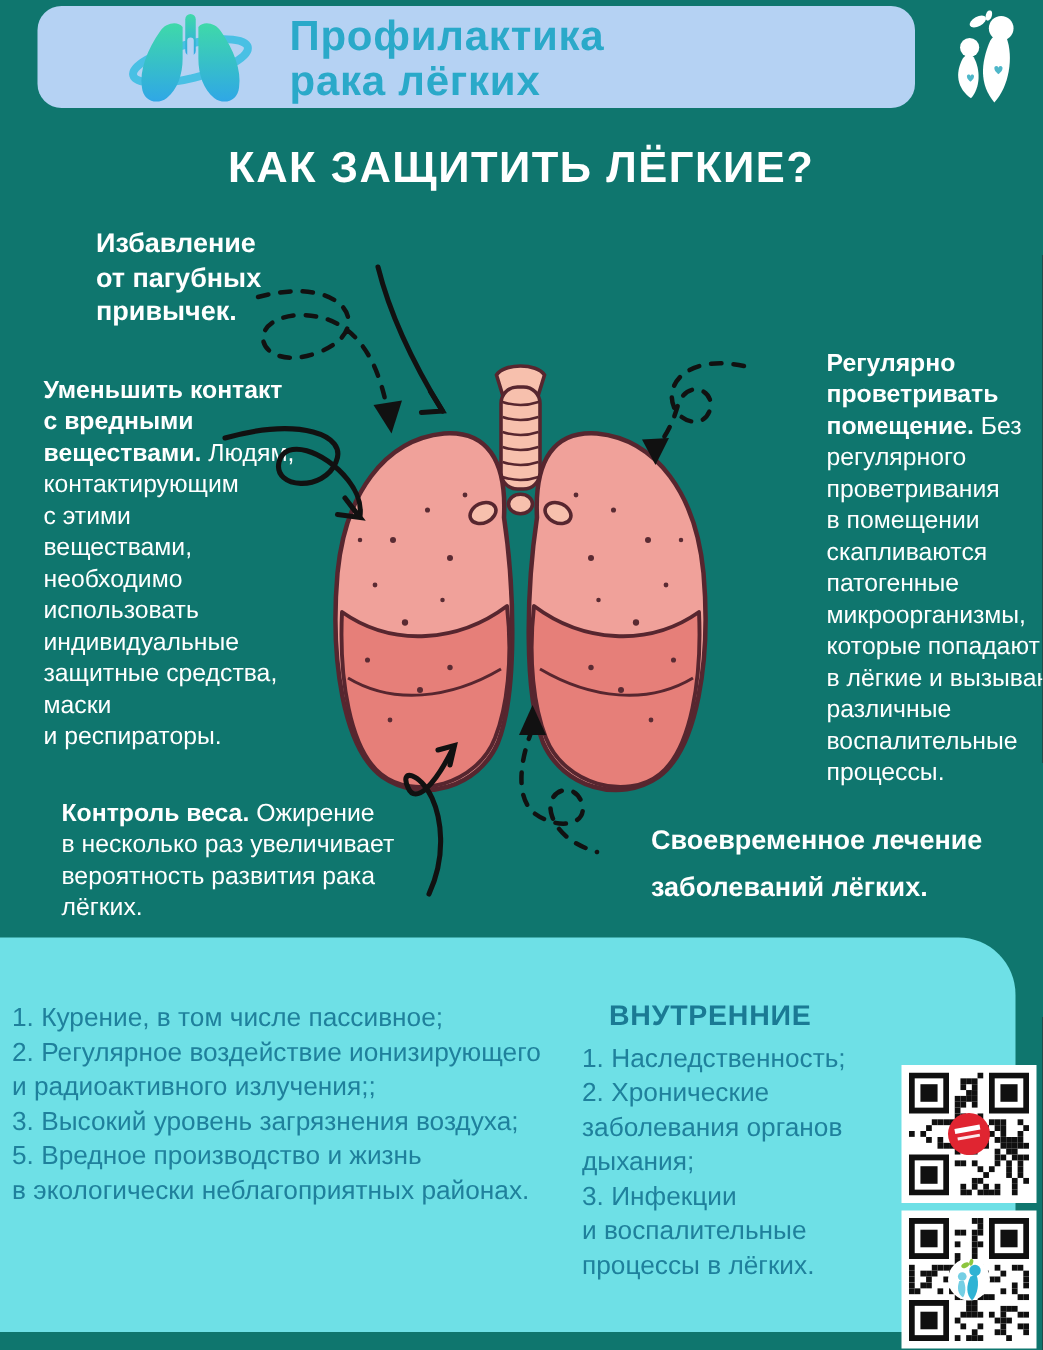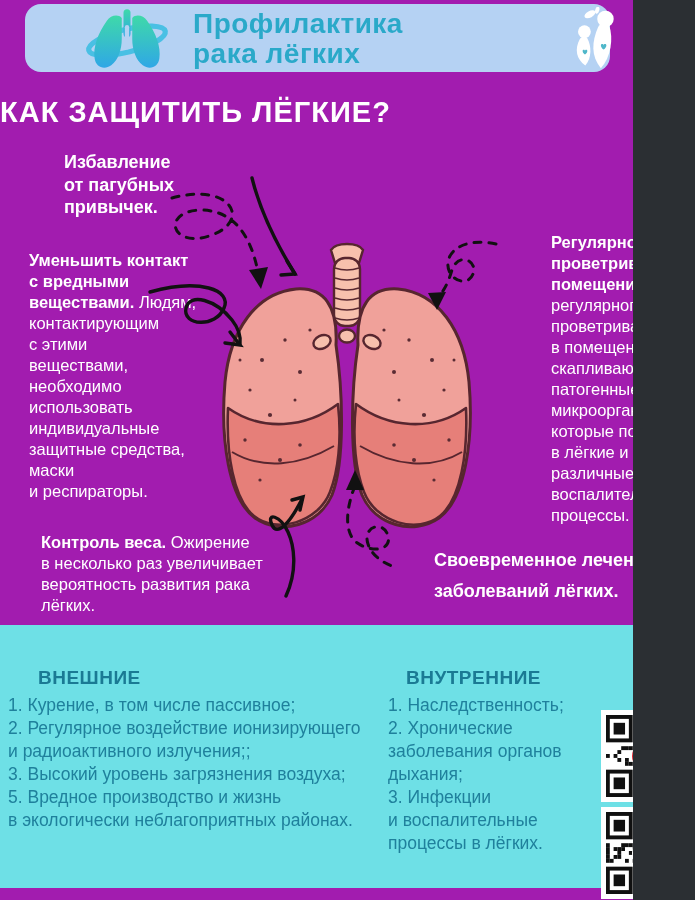--- a/index.html
+++ b/index.html
@@ -1,29 +1,29 @@
 <!DOCTYPE html>
 <html><head>
 <meta charset="utf-8">
 <style>
   html,body{margin:0;padding:0;background:#2b2f33;}
-  .poster{position:relative;width:633px;height:900px;background:#a21caf;overflow:hidden;
+  .poster{position:relative;width:695px;height:900px;background:#0f766e;overflow:hidden;
           font-family:"Liberation Sans",sans-serif;}
   .pre{white-space:pre-line;}
 
   
   .header-panel{position:absolute;left:25px;top:4px;width:585px;height:68px;
                 background:#b5d2f3;border-radius:16px;}
   .logo{position:absolute;left:52px;top:0px;width:100px;height:70px;}
   .header-title{position:absolute;left:168px;top:5px;color:#2aa9c9;font-weight:bold;
                 font-size:28px;line-height:30px;letter-spacing:.5px;}
   .family-icon{position:absolute;right:12px;top:7px;width:64px;height:64px;}
 
   
-  .main-title{position:absolute;left:0;top:96px;width:100%;text-align:left;color:#ffffff;
+  .main-title{position:absolute;left:0;top:96px;width:100%;text-align:center;color:#ffffff;
               font-weight:bold;font-size:29px;letter-spacing:1px;}
 
   
   .tip{position:absolute;color:#ffffff;font-size:16.5px;line-height:21px;}
   .tip b{font-weight:bold;}
   #tip-habits{left:64px;top:151px;font-weight:bold;font-size:18px;line-height:22.5px;}
   #tip-activity{left:283px;top:149px;width:402px;font-family:"DejaVu Sans",sans-serif;
                 font-size:17px;line-height:23px;}
   #tip-contact{left:29px;top:250px;width:200px;}
   #tip-vent{left:507px;top:232px;width:185px;margin-left:44px;}
@@ -196,21 +196,20 @@
     </g>
     <g fill="none" stroke="#111111" stroke-width="3.4" stroke-linecap="round">
       <path d="M 287,261 L 295,274 L 281,275"></path>
       <path d="M 230,332 L 240,345 L 225,343"></path>
       <path d="M 292,500 L 303,497 L 300,510"></path>
     </g>
   </svg>
 
   <div class="bottom-panel">
     <div class="rf-col" id="rf-ext">
-      <div class="rf-heading">ВНЕШНИЕ</div>
       <div class="rf-list">
           <div>1. Курение, в том числе пассивное;</div>
           <div>2. Регулярное воздействие ионизирующего
 и радиоактивного излучения;;</div>
           <div>3. Высокий уровень загрязнения воздуха;</div>
           <div>5. Вредное производство и жизнь
 в экологически неблагоприятных районах.</div>
         </div>
     </div>
     <div class="rf-col" id="rf-int">

